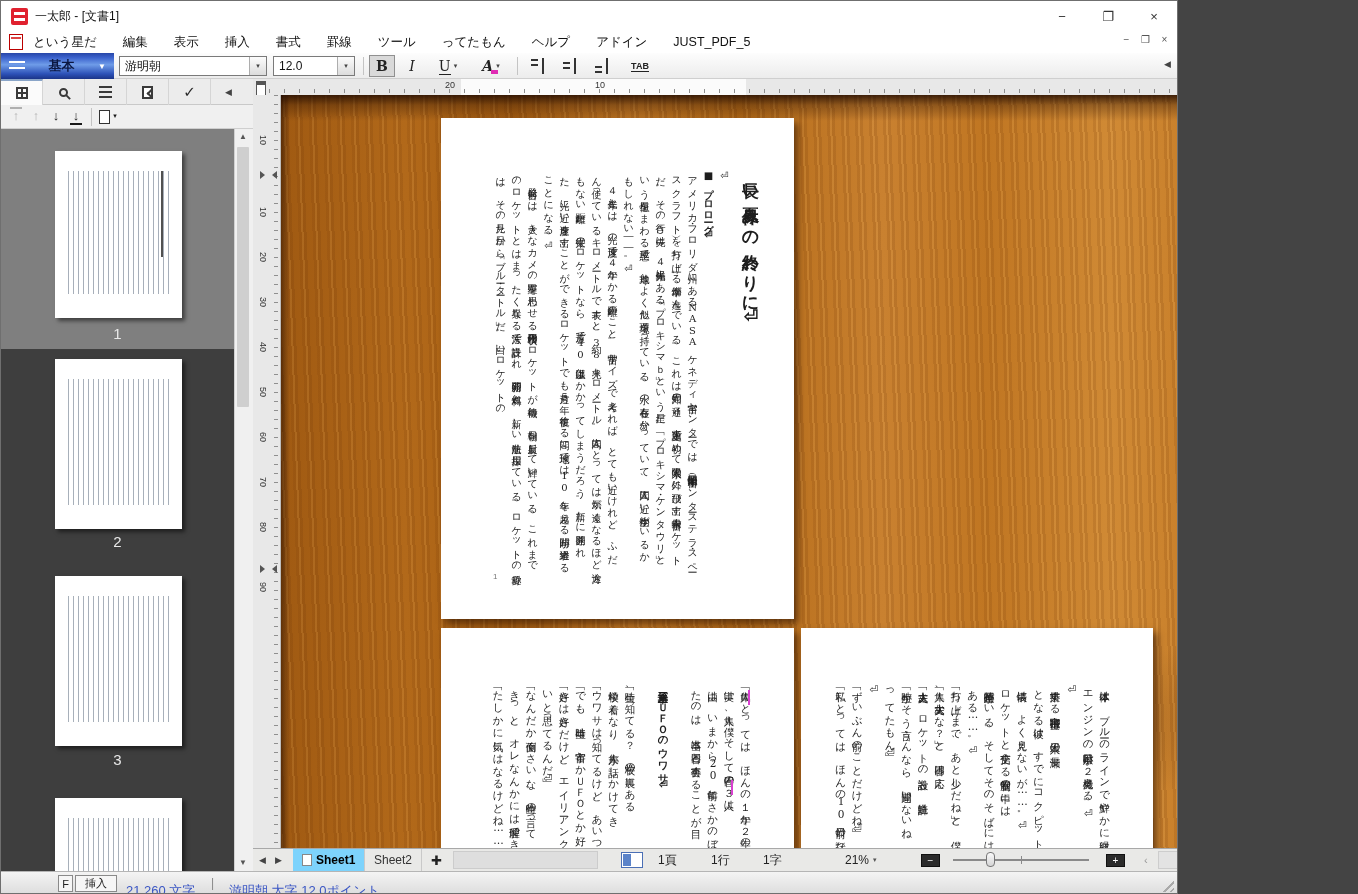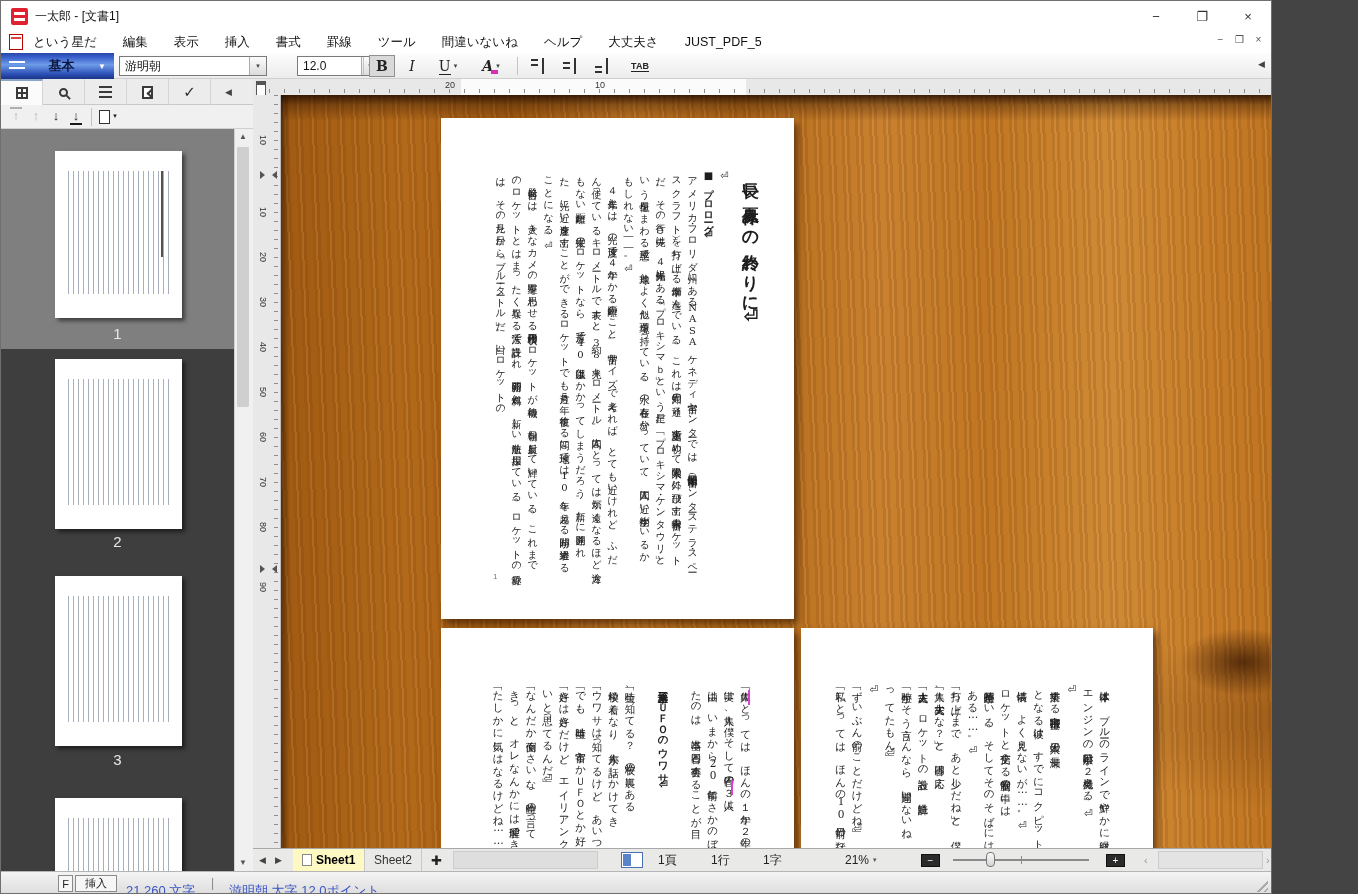--- a/index.html
+++ b/index.html
@@ -1,16 +1,16 @@
 <!DOCTYPE html>
 <html><head>
 <meta charset="utf-8">
 <style>
   html,body{margin:0;padding:0;background:#444;}
-  #window{position:relative;width:1272px;height:894px;background:#fff;border:1px solid #6f6f6f;
+  #window{position:relative;width:1178px;height:894px;background:#fff;border:1px solid #6f6f6f;
     box-sizing:border-box;overflow:hidden;font-family:"Liberation Sans","DejaVu Sans",sans-serif;
     -webkit-font-smoothing:antialiased;}
   
   .titlebar{position:absolute;left:0;top:0;width:100%;height:30px;background:#fff;}
   .app-icon{position:absolute;left:10px;top:7px;width:17px;height:17px;background:#e0212f;border-radius:2px;}
   .app-icon::before{content:"";position:absolute;left:3px;top:4px;right:3px;height:3px;background:#fff;}
   .app-icon::after{content:"";position:absolute;left:3px;top:10px;right:3px;height:3px;background:#fff;}
   .win-title{position:absolute;left:34px;top:7px;font-size:12px;color:#111;}
   .win-controls{position:absolute;right:0;top:0;height:30px;display:flex;}
   .win-btn{width:46px;height:30px;display:flex;align-items:center;justify-content:center;font-size:13px;color:#333;}
@@ -116,21 +116,21 @@
   .footer-mark{position:absolute;left:52px;bottom:38px;font-size:8px;color:#777;}
   .ruby-mark{position:absolute;width:2px;background:#d93fd0;}
   .v-scroll{position:absolute;left:1318px;top:78px;width:14px;height:769px;background:#f2f2f2;border-left:1px solid #d5d5d5;box-sizing:border-box;}
   .vs-btn{position:absolute;left:0;width:13px;height:14px;font-size:7px;color:#555;text-align:center;line-height:14px;}
   .vs-thumb{position:absolute;left:1px;width:11px;background:#cdcdcd;}
   
   .sheet-row{position:absolute;left:252px;top:847px;width:1080px;height:23px;background:#e9e9e7;border-top:1px solid #a8a8a8;box-sizing:border-box;}
   .srow-el{position:absolute;top:0;height:22px;display:flex;align-items:center;}
   .s-arrow{font-size:9px;color:#444;}
   .sheet-tab{padding:0 9px;font-size:12px;color:#333;height:22px;display:flex;align-items:center;gap:4px;border-right:1px solid #c9c9c9;}
-  .sheet-sel{background:#fef9c3;font-weight:bold;color:#000;}
+  .sheet-sel{background:#7dd3fc;font-weight:bold;color:#000;}
   .sheet-icon{width:8px;height:10px;border:1px solid #888;background:#fff;}
   .add-sheet{font-size:13px;font-weight:bold;color:#222;}
   .tab-rest{position:absolute;left:200px;top:2px;width:145px;height:18px;background:#dedede;border:1px solid #cccccc;box-sizing:border-box;}
   .layout-btn{position:absolute;left:368px;top:3px;width:22px;height:16px;border:1px solid #4a6fb5;background:#fff;box-sizing:border-box;}
   .layout-btn::before{content:"";position:absolute;left:1px;top:1px;bottom:1px;width:8px;background:#5b83c9;}
   .pi{font-size:12px;color:#222;}
   .zoom-label{font-size:12px;color:#222;}
   .zoom-dd{font-size:7px;color:#555;margin-left:4px;}
   .zbtn{position:absolute;top:5px;width:19px;height:13px;background:#2b2b2b;border:1px solid #111;color:#fff;
     font-size:10px;line-height:11px;text-align:center;box-sizing:border-box;}
@@ -188,42 +188,42 @@
 
   <div class="menubar">
     <div class="menu-doc-icon"></div>
     <span class="menu-item">という星だ</span>
     <span class="menu-item">編集</span>
     <span class="menu-item">表示</span>
     <span class="menu-item">挿入</span>
     <span class="menu-item">書式</span>
     <span class="menu-item">罫線</span>
     <span class="menu-item">ツール</span>
-    <span class="menu-item">間違いないね</span>
+    <span class="menu-item">ってたもん</span>
     <span class="menu-item">ヘルプ</span>
-    <span class="menu-item">大丈夫さ</span>
+    <span class="menu-item">アドイン</span>
     <span class="menu-item">JUST_PDF_5</span>
     <div class="doc-controls">
       <span class="doc-btn">−</span>
       <span class="doc-btn">❐</span>
       <span class="doc-btn">×</span>
     </div>
   </div>
 
   <div class="toolbar">
     <div class="style-btn">
       <div class="hamburger"></div>
       <div class="style-label">基本</div>
       <div class="style-arrow">▼</div>
     </div>
     <div class="combo" style="left:118px;width:148px;">
       <div class="txt">游明朝</div>
       <div class="arr">▾</div>
     </div>
-    <div class="combo" style="left:272px;width:82px;margin-left:24px;">
+    <div class="combo" style="left:272px;width:82px;">
       <div class="txt">12.0</div>
       <div class="arr">▾</div>
     </div>
     <div class="tsep" style="left:362px;"></div>
     <div class="fmt-btn pressed" style="left:368px;width:26px;font-family:'DejaVu Serif',serif;font-weight:bold;font-size:14px;">B</div>
     <div class="fmt-btn" style="left:399px;width:24px;font-family:'DejaVu Serif',serif;font-style:italic;font-size:14px;">I</div>
     <div class="fmt-btn" style="left:428px;width:38px;">
       <span class="u-mark" style="font-family:'DejaVu Serif',serif;font-size:14px;">U</span>
       <span class="mini-arrow">▾</span>
     </div>

